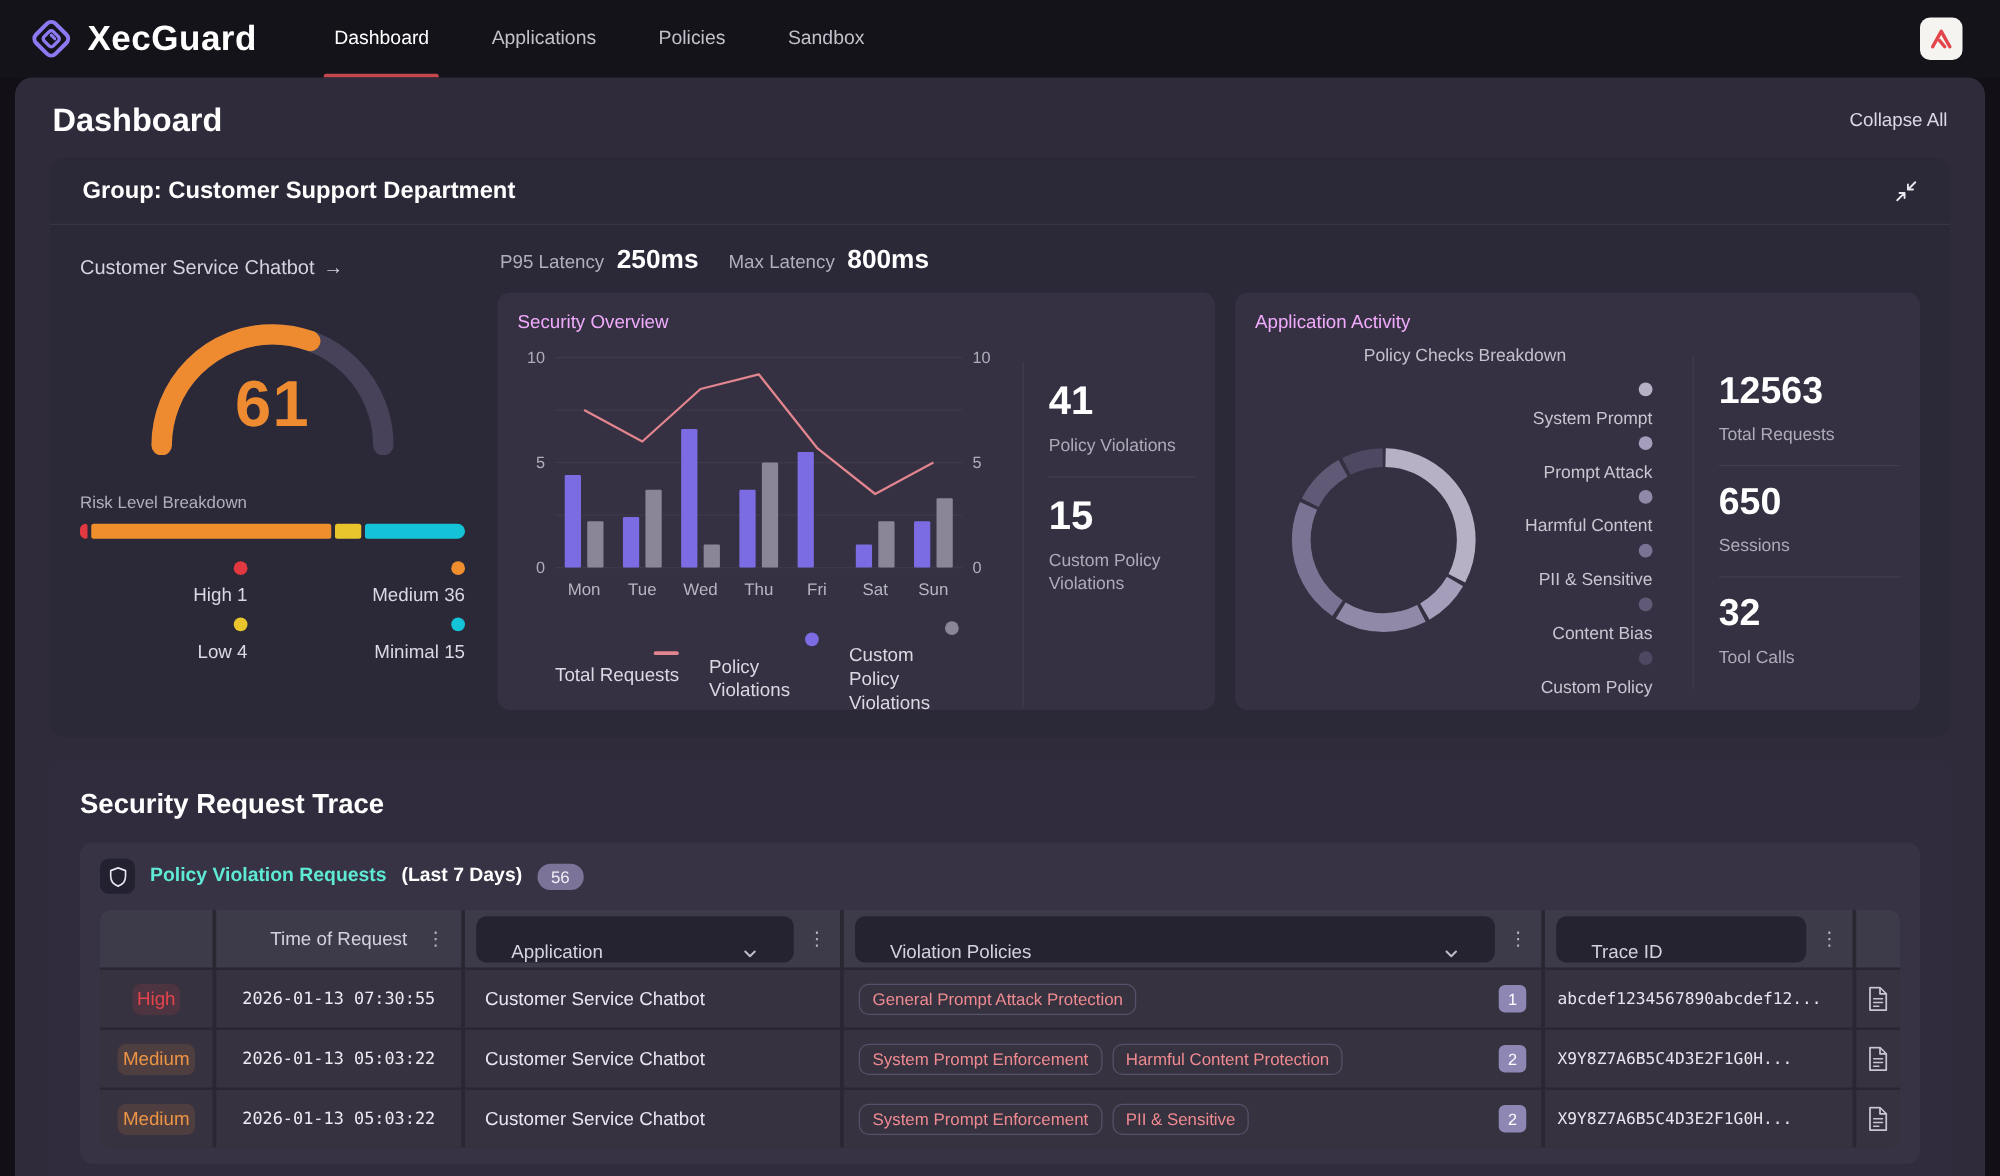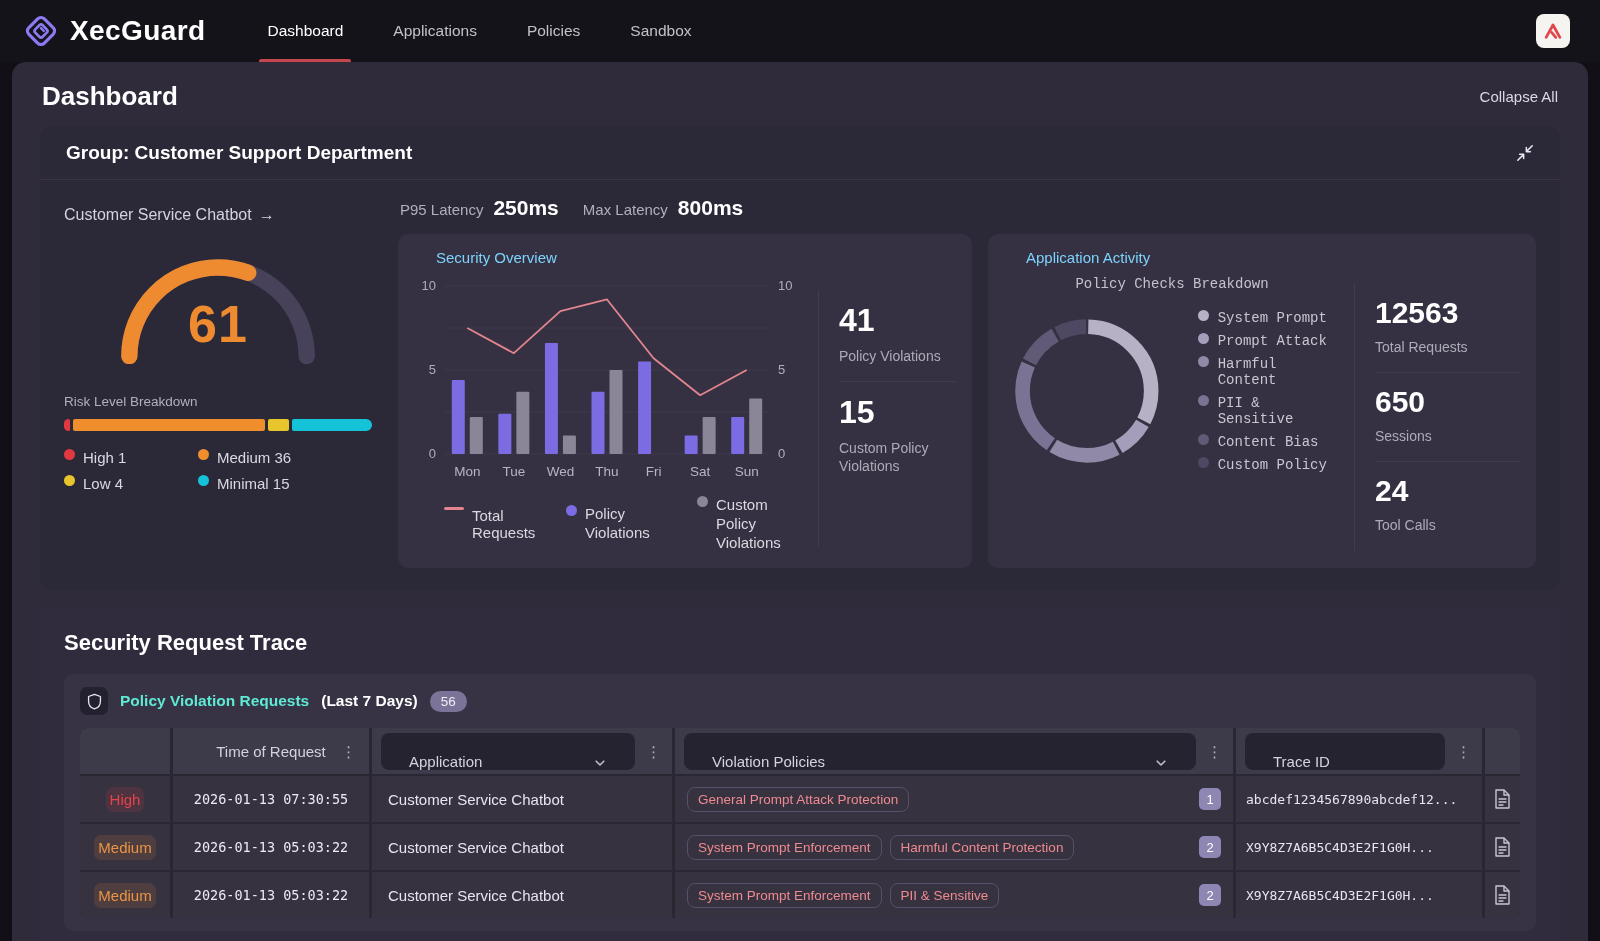--- a/index.html
+++ b/index.html
@@ -35,49 +35,49 @@
   .left-col { width:308px; flex:none; }
   .app-link { display:inline-flex; gap:7px; align-items:center; color:#d6d3de; font-size:16px; cursor:pointer; margin-top:10px; }
   .gauge-wrap { width:212px; margin:26px auto 0; position:relative; height:116px; }
   .gauge-score { position:absolute; left:0; right:0; top:44px; text-align:center; font-size:52px; font-weight:800; color:#ee8b31; letter-spacing:1px; }
   .risk-title { margin-top:28px; color:#b2afbc; font-size:13.5px; }
   .risk-bar { display:flex; gap:3px; height:12px; margin-top:10px; }
   .risk-seg { border-radius:2px; }
   .risk-seg:first-child { border-radius:6px 2px 2px 6px; }
   .risk-seg:last-child { border-radius:2px 6px 6px 2px; }
   .risk-legend { display:grid; grid-template-columns:134px 1fr; row-gap:9px; margin-top:18px; }
-  .legend-item { display:flex; align-items:flex-start; gap:8px; color:#dbd8e2; font-size:15px; }
+  .legend-item { display:flex; align-items:flex-end; gap:8px; color:#dbd8e2; font-size:15px;flex-direction:column; }
   .dot { width:11px; height:11px; border-radius:50%; flex:none; }
 
   .right-col { flex:1; min-width:0; }
   .latency-row { display:flex; align-items:baseline; margin:0 0 14px 2px; }
   .lat-pair { display:flex; align-items:baseline; gap:10px; margin-right:24px; }
   .lat-label { color:#b2afbc; font-size:15px; }
   .lat-value { color:#fff; font-size:21px; font-weight:800; }
 
   .cards-row { display:flex; gap:16px; }
   .card { background:#353142; border-radius:10px; padding:15px 16px 12px; }
   .card-overview { width:574px; height:334px; flex:none; }
   .card-activity { flex:1; height:334px; }
-  .card-title { color:#7dd3fc; font-size:15px;margin-left:22px; }
+  .card-title { color:#f0abfc; font-size:15px; }
 
   .overview-flex { display:flex; margin-top:8px; }
   .chart-block { width:390px; flex:none; }
   .overview-legend { display:flex; align-items:center; gap:24px; margin-top:4px; padding-left:30px; color:#c5c2cf; font-size:13.5px; }
   .legend-swatch-line { width:20px; height:3px; border-radius:2px; flex:none; }
   .legend-two-line { width:88px; line-height:1.25; }
 
   .side-stats { flex:1; border-left:1px solid #413d4f; margin:16px 0 6px 14px; padding-left:20px; display:flex; flex-direction:column; }
   .stat-block { padding:12px 0 16px; }
   .stat-block + .stat-block { border-top:1px solid #413d4f; }
   .stat-num { font-size:32px; font-weight:800; color:#fff; }
   .stat-label { margin-top:8px; color:#aeabb9; font-size:14px; line-height:1.3; max-width:118px; }
 
   .activity-flex { display:flex; margin-top:2px; }
-  .donut-block { flex:1; padding-top:8px;font-family:Liberation Mono, monospace; }
+  .donut-block { flex:1; padding-top:8px; }
   .donut-title { text-align:center; color:#c5c2cd; font-size:14px; margin-bottom:14px; }
   .donut-row { display:flex; align-items:center; justify-content:center; gap:28px; }
   .donut-legend { display:flex; flex-direction:column; gap:7px; }
   .donut-legend .legend-item { font-size:14px; color:#c9c6d1; gap:9px; }
   .side-stats.activity { flex:none; width:166px; }
   .side-stats.activity .stat-num { font-size:30px; }
 
   
   .trace-section { margin-top:16px; background:#302c3d; border-radius:12px; padding:16px 24px 24px; height:420px; }
   .trace-title { color:#fff; font-size:22px; font-weight:800; margin:8px 0 18px; }
@@ -322,21 +322,21 @@
               <div class="side-stats activity" id="activity-stats">
                   <div class="stat-block">
                     <div class="stat-num">12563</div>
                     <div class="stat-label">Total Requests</div>
                   </div>
                   <div class="stat-block">
                     <div class="stat-num">650</div>
                     <div class="stat-label">Sessions</div>
                   </div>
                   <div class="stat-block">
-                    <div class="stat-num">24</div>
+                    <div class="stat-num">32</div>
                     <div class="stat-label">Tool Calls</div>
                   </div>
                 </div>
             </div>
           </div>
 
         </div>
       </div>
     </div>
   </section>

